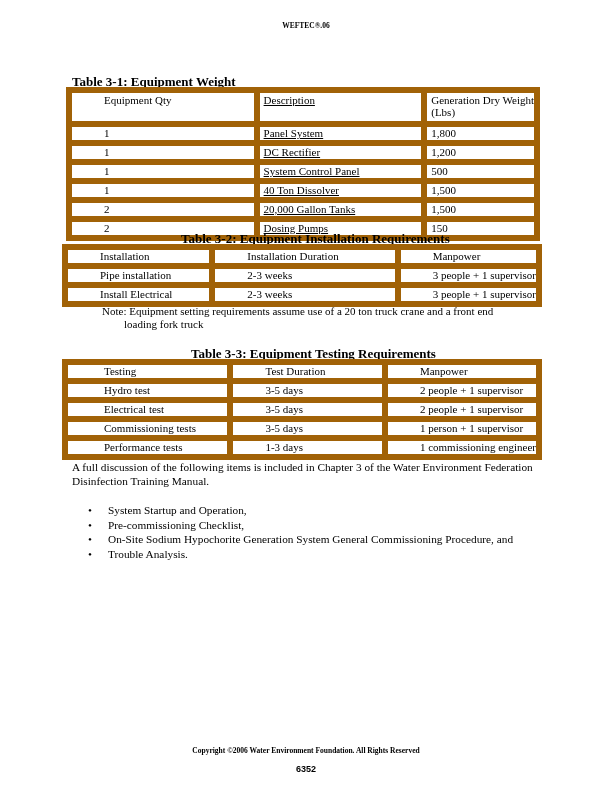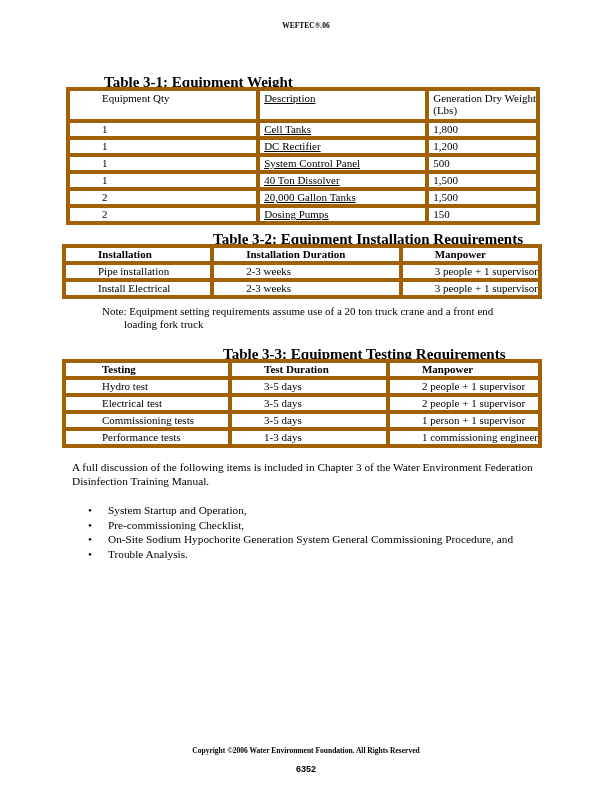--- a/index.html
+++ b/index.html
@@ -4,31 +4,31 @@
 <style>
   html, body { margin: 0; padding: 0; background: #ffffff; }
   body {
     width: 612px; height: 792px; position: relative; overflow: hidden;
     font-family: "Liberation Serif", "DejaVu Serif", serif;
     color: #000; font-size: 11px;
   }
   .abs { position: absolute; }
   .header { top: 21px; left: 0; width: 612px; text-align: center; font-size: 7.5px; font-weight: bold; }
 
-  .tcap { font-weight: bold; font-size: 15px; white-space: nowrap; margin-left: 32px; }
+  .tcap { font-weight: bold; font-size: 13px; white-space: nowrap; }
 
   table.t {
     position: absolute; border-collapse: collapse;
     border: 2px solid #8c8c8c;
     font-size: 11px; line-height: 12px;
   }
   table.t td {
-    border: 4px solid #a16207; padding: 0 0 0 4px; vertical-align: top; white-space: nowrap;
+    border: 6px solid #a16207; padding: 0 0 0 4px; vertical-align: top; white-space: nowrap;
   }
-  table.t tr.hd td { font-weight: bold; }
+  table.t tr.hd td { font-weight: normal; }
 
   
   #t1 { left: 66px; top: 87px; width: 474px; }
   #t1 td { height: 13px; padding-top: 0; }
   #t1 td.c1 { width: 174px; padding-left: 32px; }
   #t1 td.c2 { width: 176px; padding-left: 4px; text-decoration: underline; }
   #t1 td.c3 { padding-left: 4px; }
   #t1 tr.hd td { font-weight: normal; height: 27px; padding-top: 1px; }
 
   
@@ -67,21 +67,21 @@
       <tr class="hd">
     <td class="c1">Equipment Qty</td>
     <td class="c2">Description</td>
     <td class="c3">
       <span>Generation Dry Weight</span><br>
       <span>(Lbs)</span>
     </td>
   </tr>
   <tr>
         <td class="c1">1</td>
-        <td class="c2">Cell Tanks</td>
+        <td class="c2">Panel System</td>
         <td class="c3">1,800</td>
       </tr>
   <tr>
         <td class="c1">1</td>
         <td class="c2">DC Rectifier</td>
         <td class="c3">1,200</td>
       </tr>
   <tr>
         <td class="c1">1</td>
         <td class="c2">System Control Panel</td>

